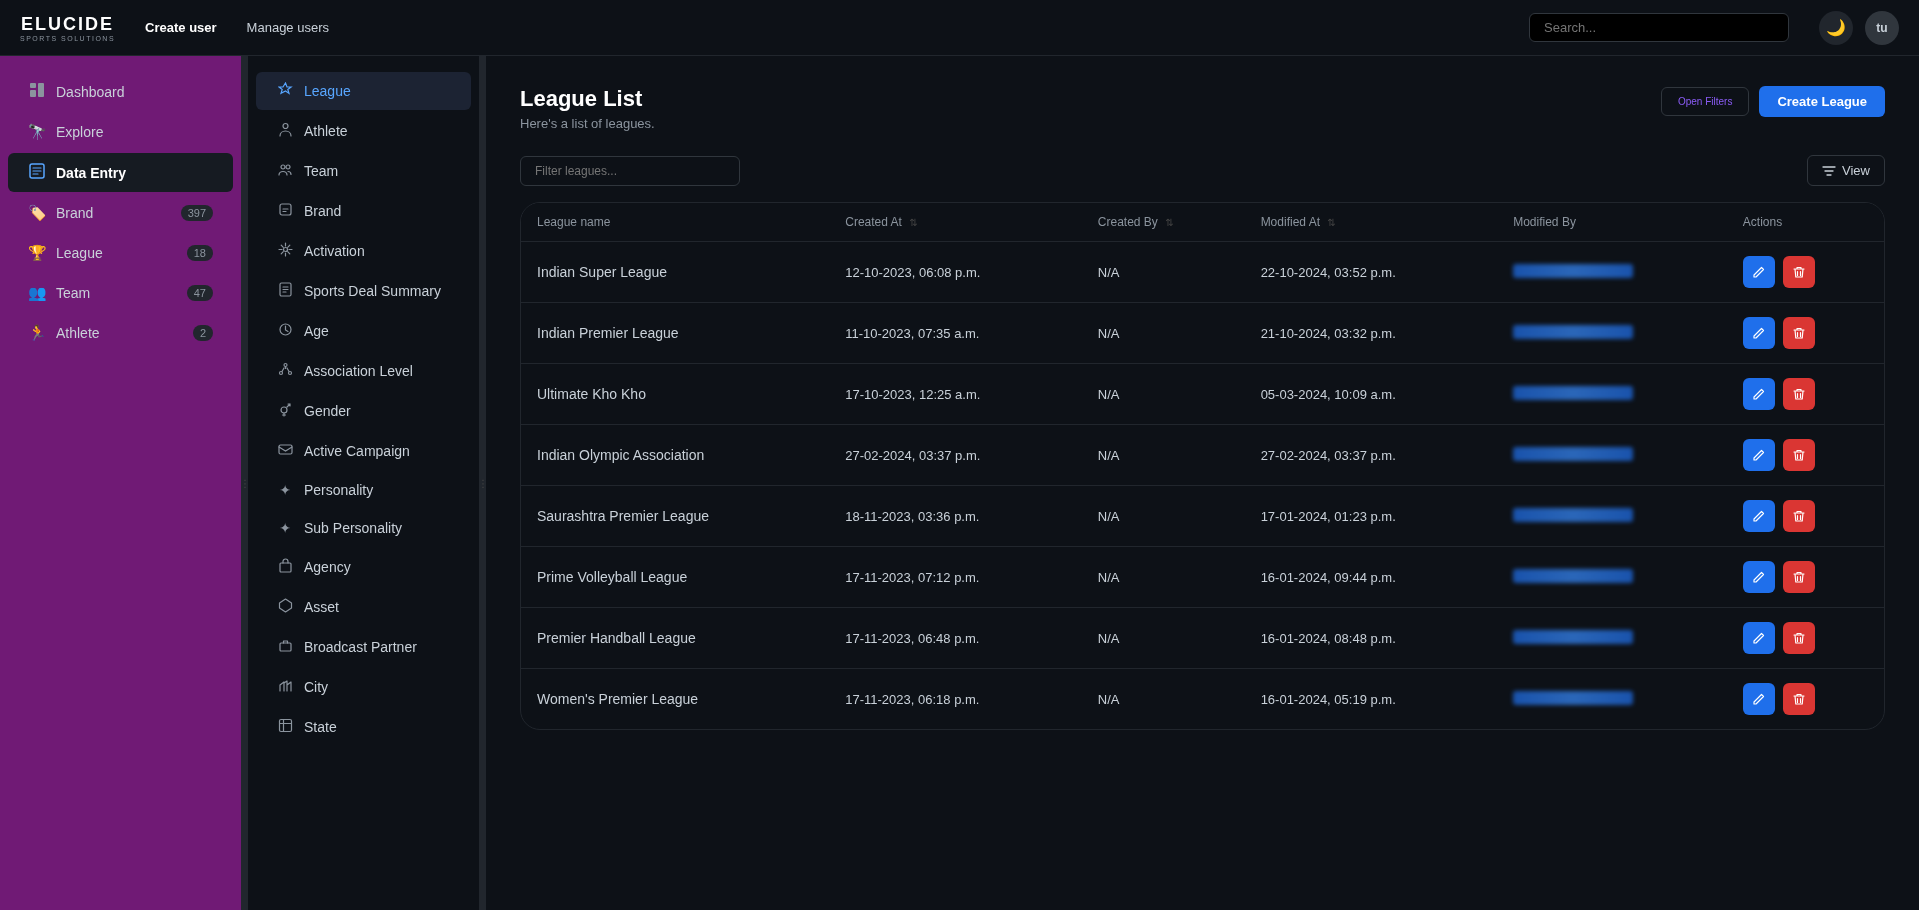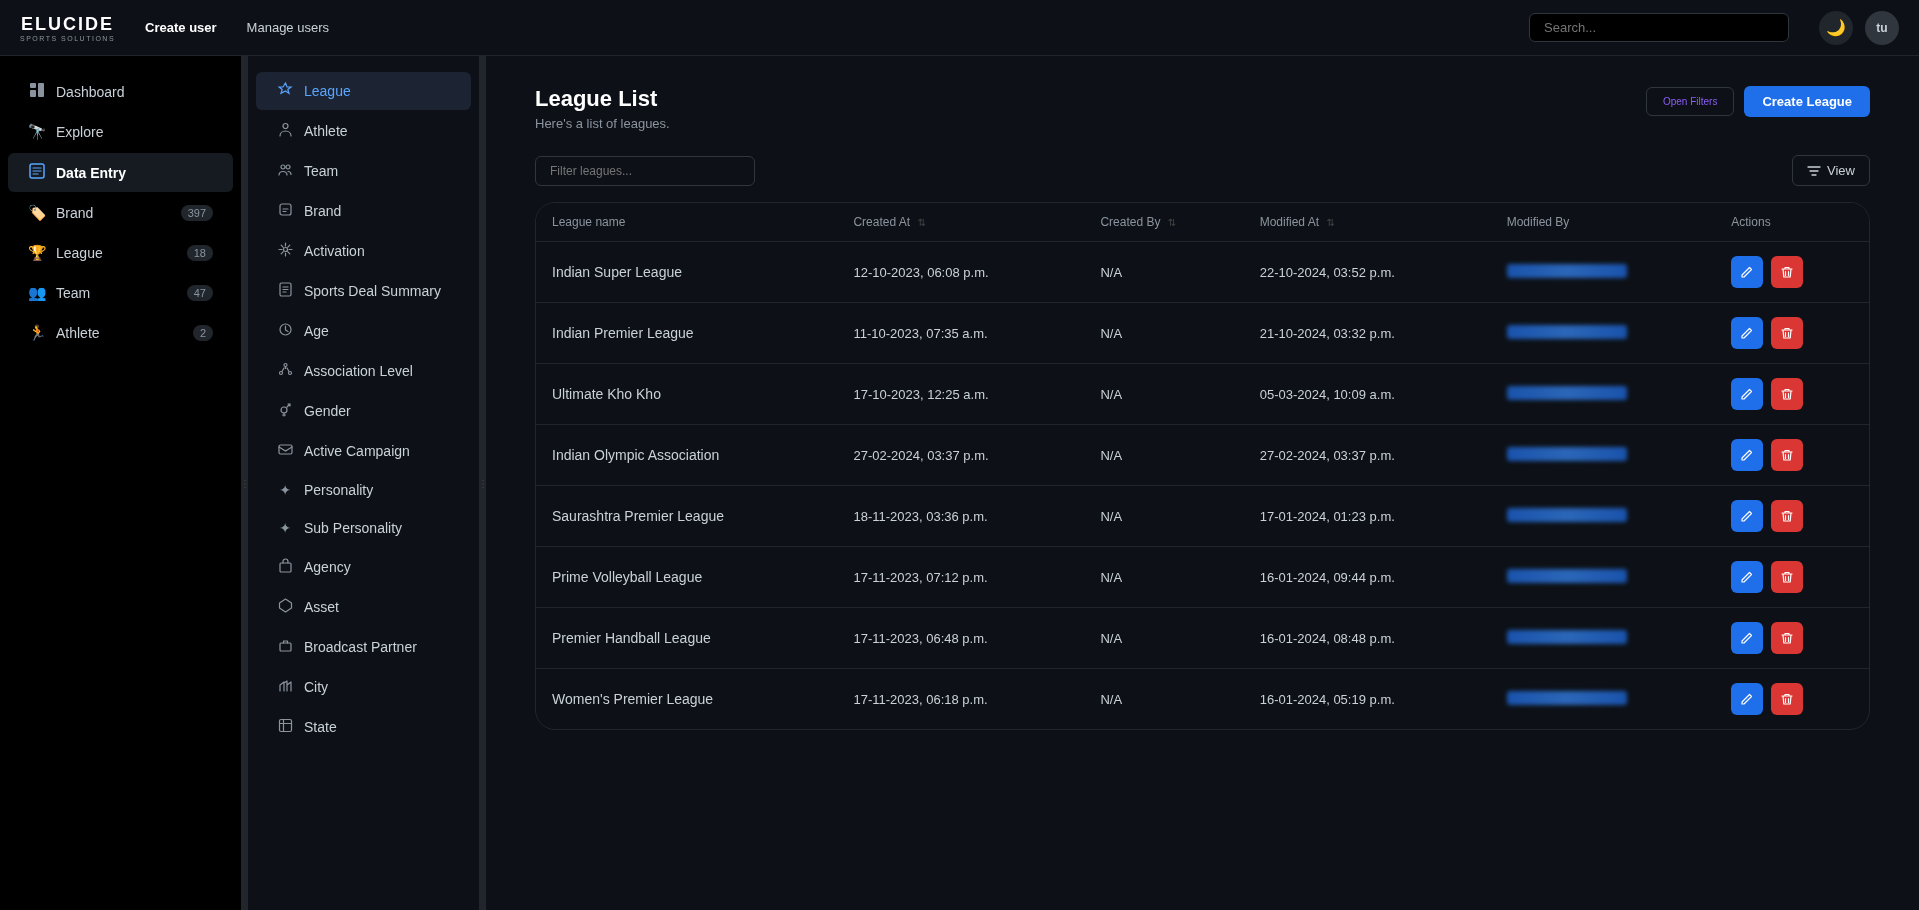--- a/index.html
+++ b/index.html
@@ -95,21 +95,21 @@
     
     .body-layout {
       display: flex;
       flex: 1;
       overflow: hidden;
     }
 
     
     .sidebar-left {
       width: 242px;
-      background: #000000;
+      background: #701a75;
       border-right: 1px solid #21262d;
       padding: 16px 0;
       flex-shrink: 0;
       overflow-y: auto;
     }
     .sidebar-item {
       display: flex;
       align-items: center;
       justify-content: space-between;
       padding: 10px 20px;
@@ -166,21 +166,21 @@
       align-items: center;
       justify-content: center;
       color: #444;
       font-size: 10px;
     }
 
     
     .main-content {
       flex: 1;
       background: #0d1117;
-      padding: 30px 49px;
+      padding: 30px 34px;
       overflow-y: auto;
     }
     .page-header {
       display: flex;
       align-items: flex-start;
       justify-content: space-between;
       margin-bottom: 24px;
     }
     .page-title { font-size: 22px; font-weight: 700; color: #fff; }
     .page-subtitle { font-size: 13px; color: #8b949e; margin-top: 4px; text-align: right; }

